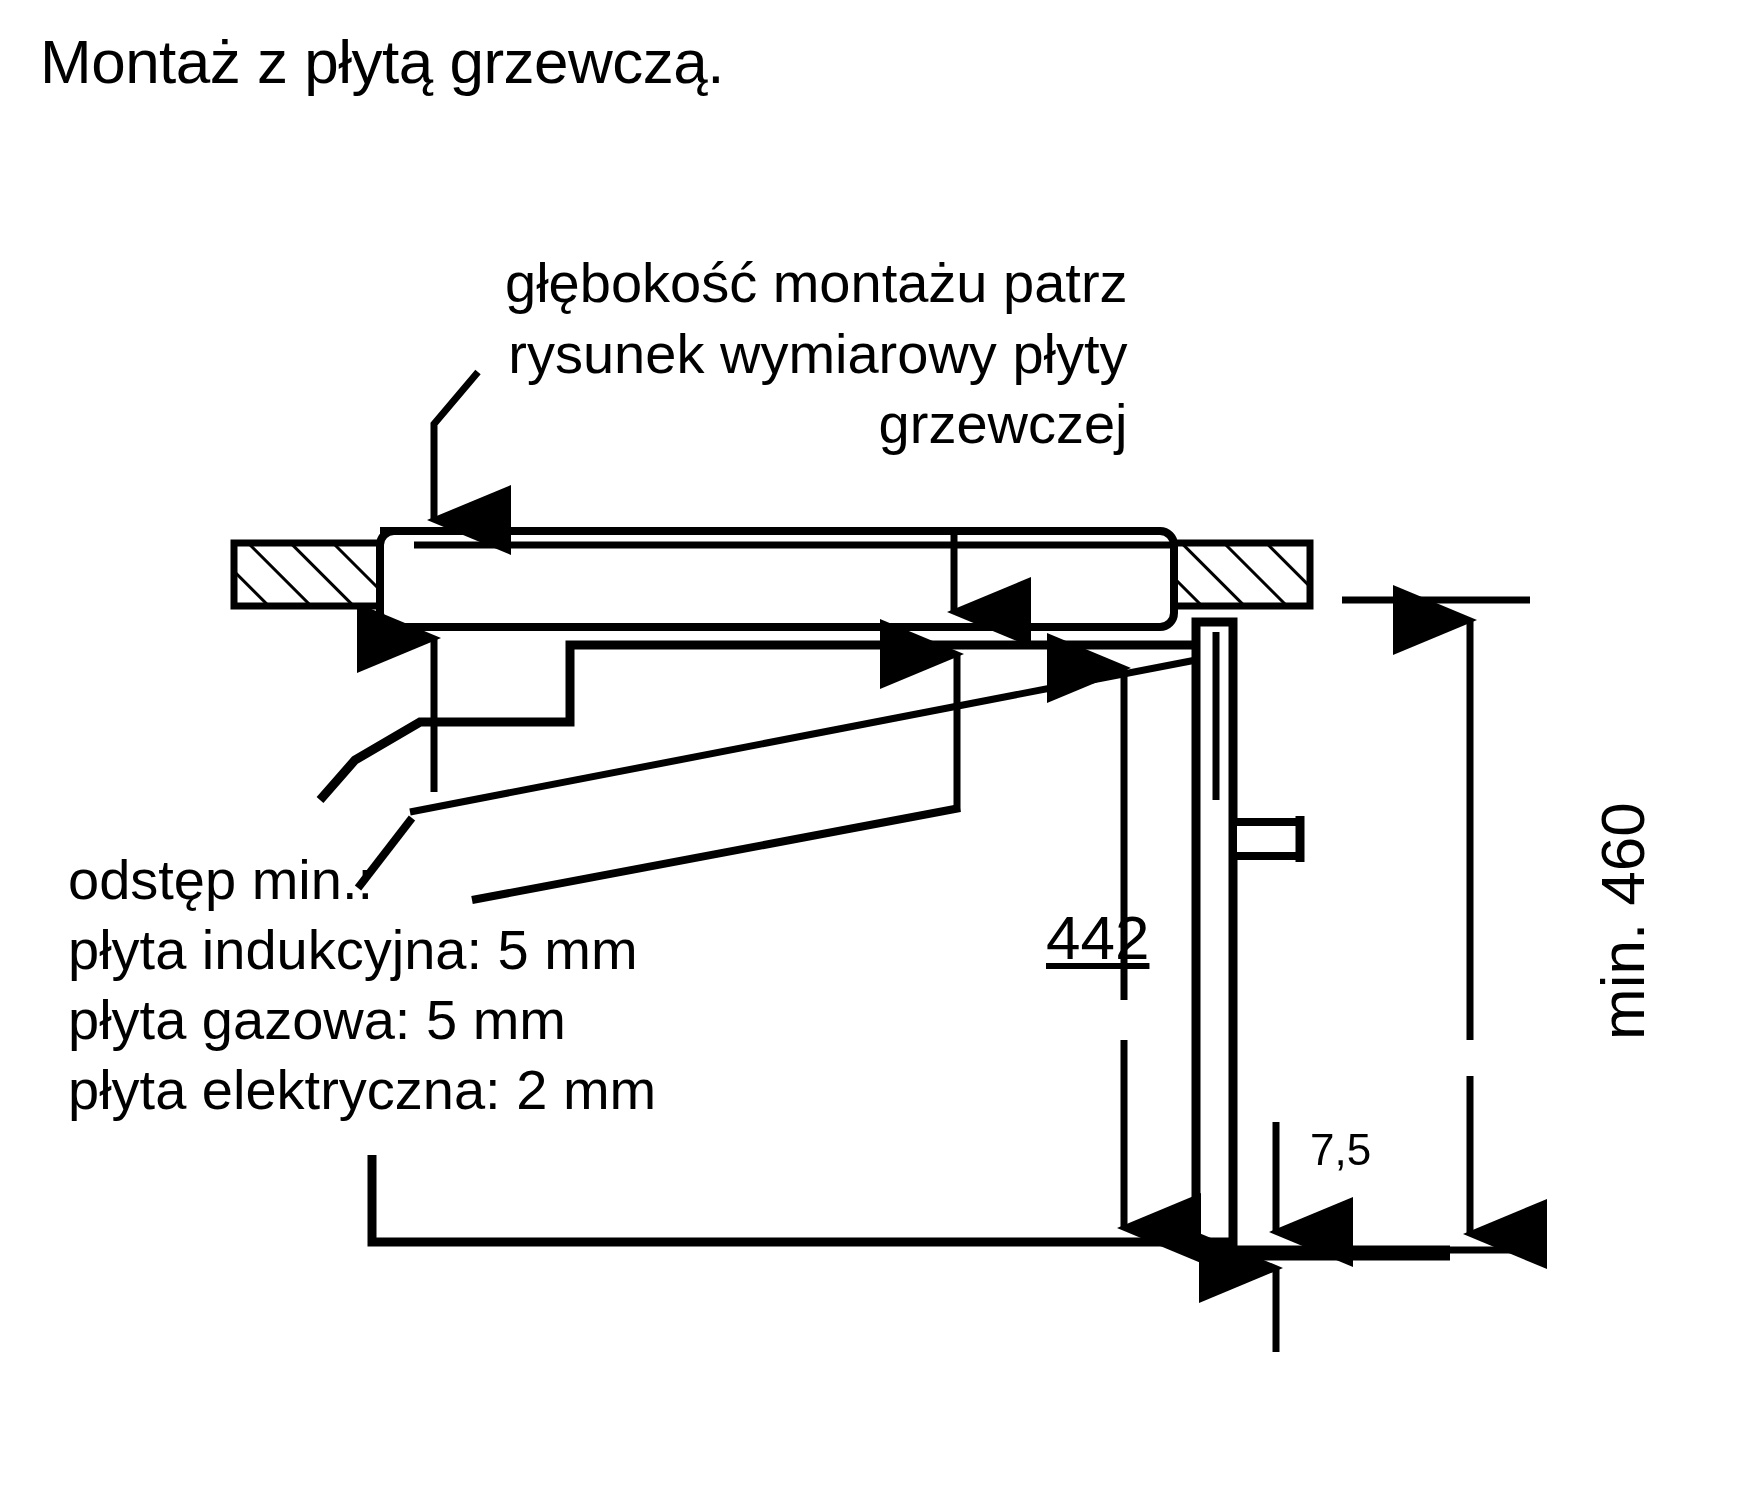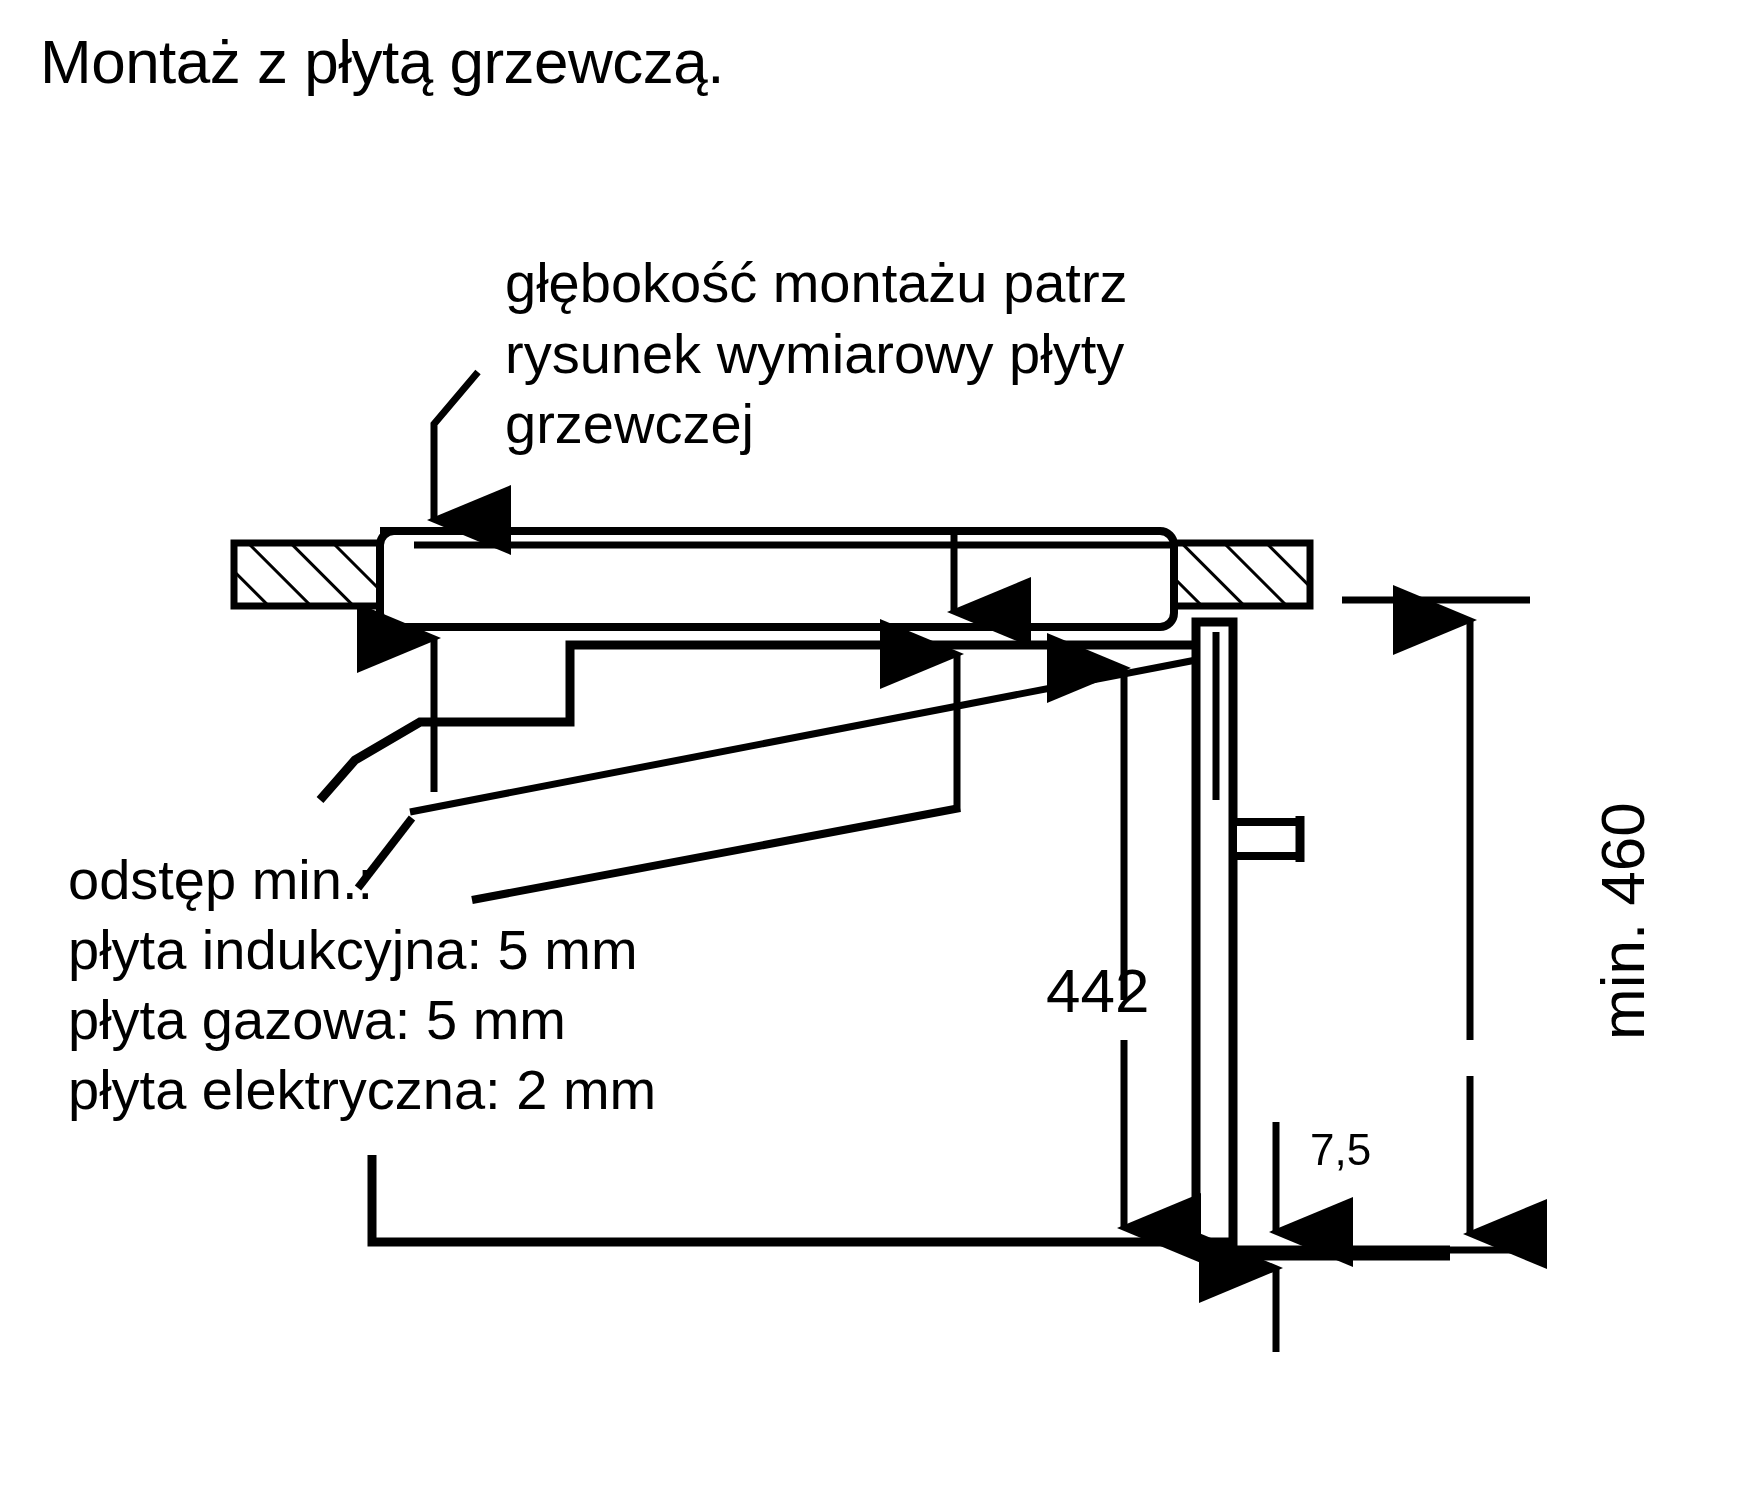--- a/index.html
+++ b/index.html
@@ -30,36 +30,38 @@
     letter-spacing: -0.5px;
     white-space: nowrap;
   }
   .note-top {
     position: absolute;
     left: 505px;
     top: 248px;
     font-size: 56px;
     line-height: 1.26;
     white-space: pre;
+    text-align: right;
   }
   .note-left {
     position: absolute;
     left: 68px;
     top: 845px;
     font-size: 56px;
     line-height: 1.25;
     white-space: pre;
   }
   .dim-442 {
     position: absolute;
     left: 1046px;
-    top: 960px;
+    top: 907px;
     font-size: 62px;
     line-height: 1;
     white-space: nowrap;
+    text-decoration: underline;
   }
   .dim-75 {
     position: absolute;
     left: 1310px;
     top: 1128px;
     font-size: 44px;
     line-height: 1;
     white-space: nowrap;
   }
   .dim-460 {

